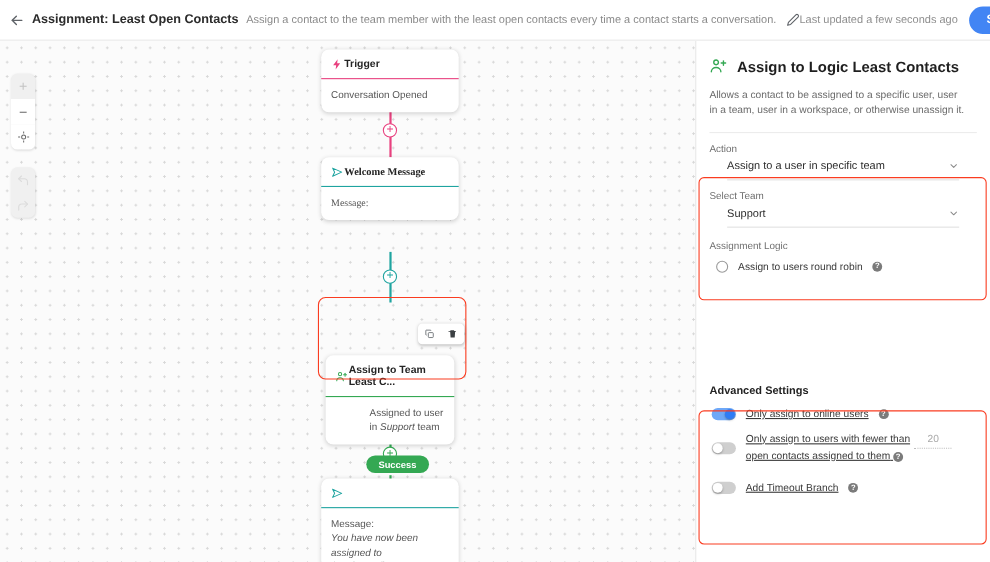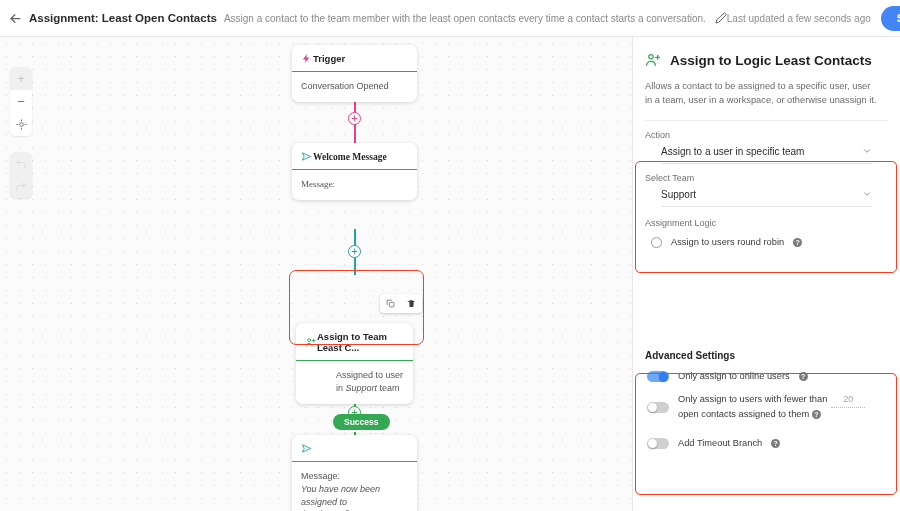--- a/index.html
+++ b/index.html
@@ -184,21 +184,21 @@
     width: 22px; height: 11px; border-radius: 6px; background: #cfcfcf;
     position: relative; flex: none; cursor: pointer;
   }
   .toggle::after {
     content: ""; position: absolute; top: 1px; left: 1px;
     width: 9px; height: 9px; border-radius: 50%; background: #fff;
     box-shadow: 0 1px 2px rgba(0,0,0,.3);
   }
   .toggle.on { background: #6ea8f8; }
   .toggle.on::after { left: 12px; background: #2f7cf6; }
-  .tog-text { line-height: 1.5; }
+  .tog-text { line-height: 1.5; text-decoration: underline; }
   .num-inline {
     display: inline-block; width: 34px; text-align: center; color: #a9a9a9;
     border-bottom: 1px dotted #bdbdbd; margin: 0 4px; cursor: text;
   }
   .svgicon { display: block; }
 </style>
 </head>
 <body>
 
 <div id="app">

